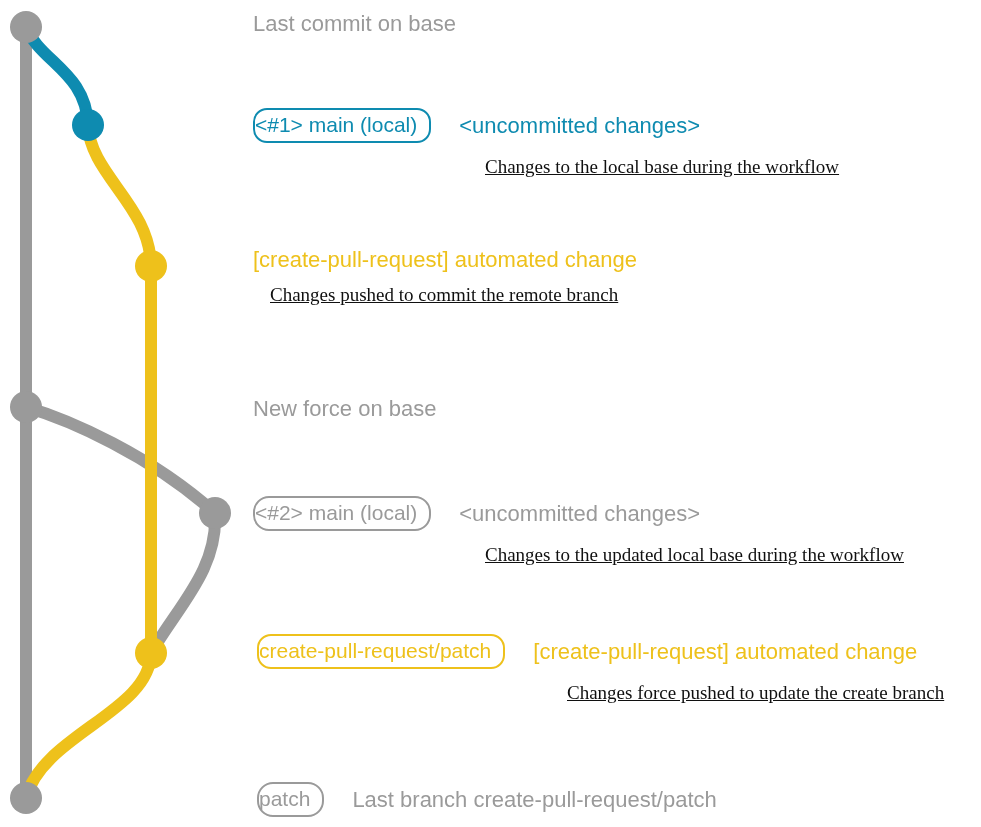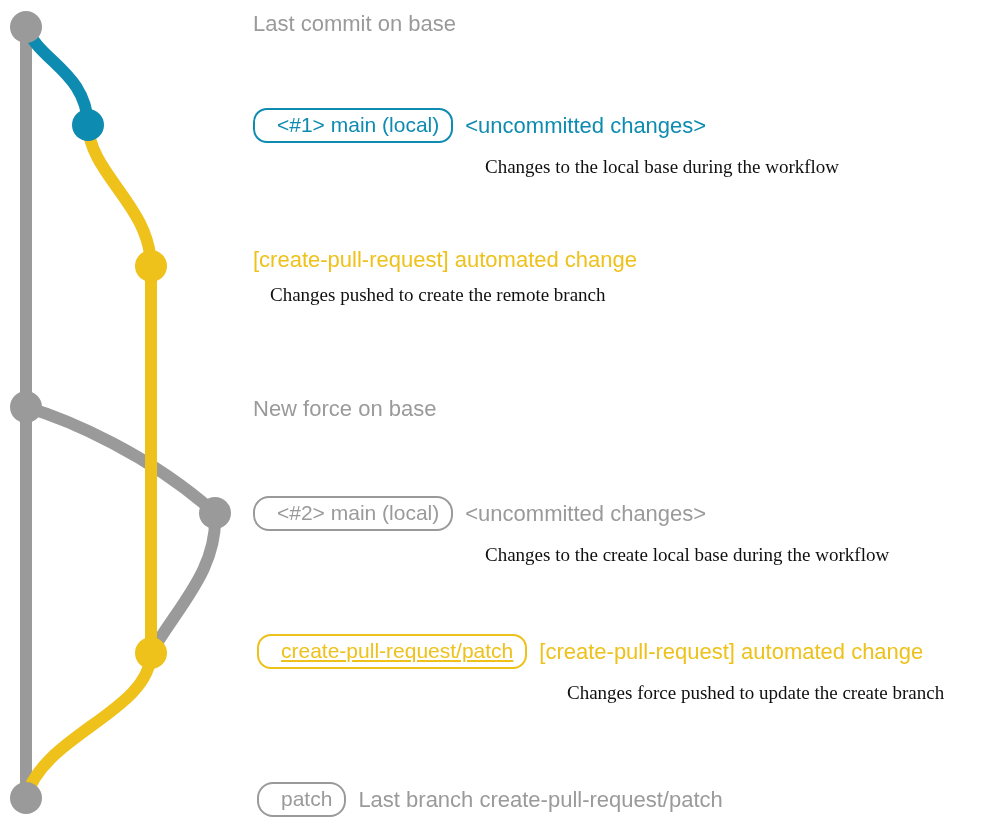--- a/index.html
+++ b/index.html
@@ -34,48 +34,49 @@
   .commit-headline {
     display: flex;
     align-items: center;
     white-space: nowrap;
   }
 
   .ref-pill {
     display: inline-block;
     border: 2px solid #9a9a9a;
     border-radius: 14px;
-    padding: 4px 12px 6px 22px;
+    padding: 4px 12px 6px 0;
     font-size: 21px;
     line-height: 1;
     color: #9a9a9a;
     background: #ffffff;
-    margin-right: 12px;
+    margin-right: 28px;
     font-family: "Liberation Sans", sans-serif;
   }
   .ref-pill.teal   { border-color: #0e8bb0; color: #0e8bb0; }
-  .ref-pill.yellow { border-color: #eec11b; color: #eec11b; text-decoration: underline; }
+  .ref-pill.yellow { border-color: #eec11b; color: #eec11b; }
   .ref-pill.gray   { border-color: #9a9a9a; color: #9a9a9a; border-radius: 16px; }
 
   .subject {
     font-size: 22px;
     line-height: 1;
     white-space: nowrap;
     font-family: "Liberation Sans", sans-serif;
   }
   .subject.teal   { color: #0e8bb0; }
   .subject.yellow { color: #eec11b; }
   .subject.gray   { color: #9a9a9a; }
 
   .note {
     font-family: "Liberation Serif", serif;
     font-size: 19px;
     color: #101010;
     white-space: nowrap;
     line-height: 1;
+    text-decoration: underline;
   }
 
   
   #row-last-commit      { left: 253px; top: 13px; }
   #row-commit-1         { left: 253px; top: 108px; }
   #row-commit-1 .note   { margin-left: 232px; margin-top: 14px; }
   #row-commit-2         { left: 253px; top: 249px; }
   #row-commit-2 .note   { margin-left: 17px; margin-top: 14px; }
   #row-new-commit       { left: 253px; top: 398px; }
   #row-commit-3         { left: 253px; top: 496px; }
@@ -124,35 +125,35 @@
     <span class="ref-pill teal">&lt;#1&gt; main (local)</span>
     <span class="subject teal">&lt;uncommitted changes&gt;</span>
   </div>
   <div class="note">Changes to the local base during the workflow</div>
 </div>
 
 <div class="commit-block" id="row-commit-2">
   <div class="commit-headline">
     <span class="subject yellow">[create-pull-request] automated change</span>
   </div>
-  <div class="note">Changes pushed to create the remote branch</div>
+  <div class="note">Changes pushed to commit the remote branch</div>
 </div>
 
 <div class="commit-block" id="row-new-commit">
   <div class="commit-headline">
     <span class="subject gray">New force on base</span>
   </div>
 </div>
 
 <div class="commit-block" id="row-commit-3">
   <div class="commit-headline">
     <span class="ref-pill gray">&lt;#2&gt; main (local)</span>
     <span class="subject gray">&lt;uncommitted changes&gt;</span>
   </div>
-  <div class="note">Changes to the create local base during the workflow</div>
+  <div class="note">Changes to the updated local base during the workflow</div>
 </div>
 
 <div class="commit-block" id="row-commit-4">
   <div class="commit-headline">
     <span class="ref-pill yellow">create-pull-request/patch</span>
     <span class="subject yellow">[create-pull-request] automated change</span>
   </div>
   <div class="note">Changes force pushed to update the create branch</div>
 </div>
 

